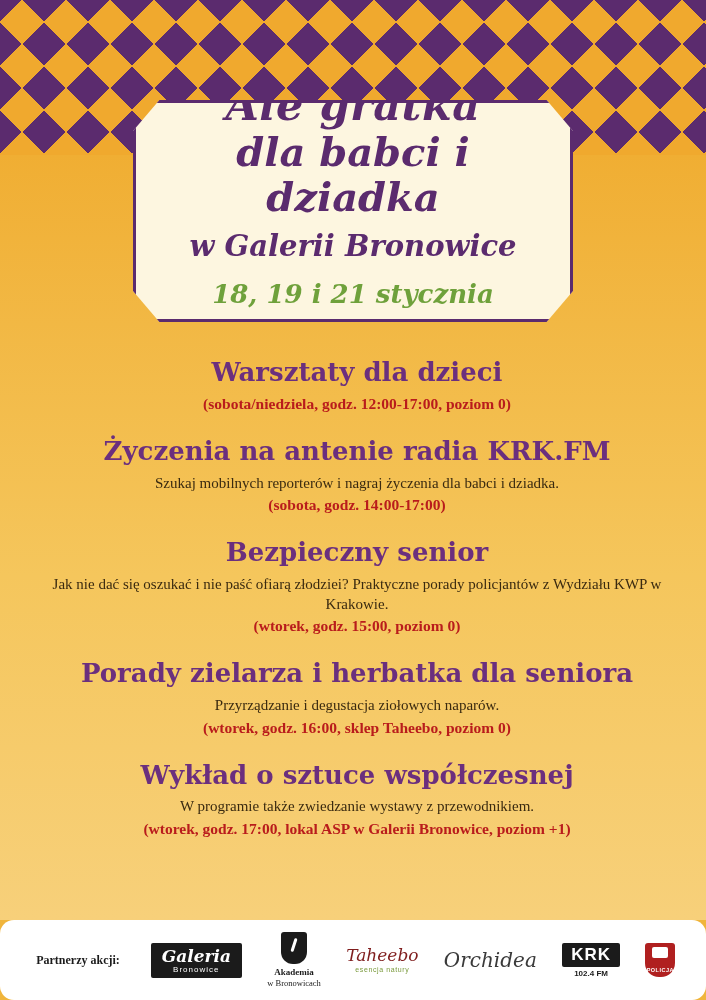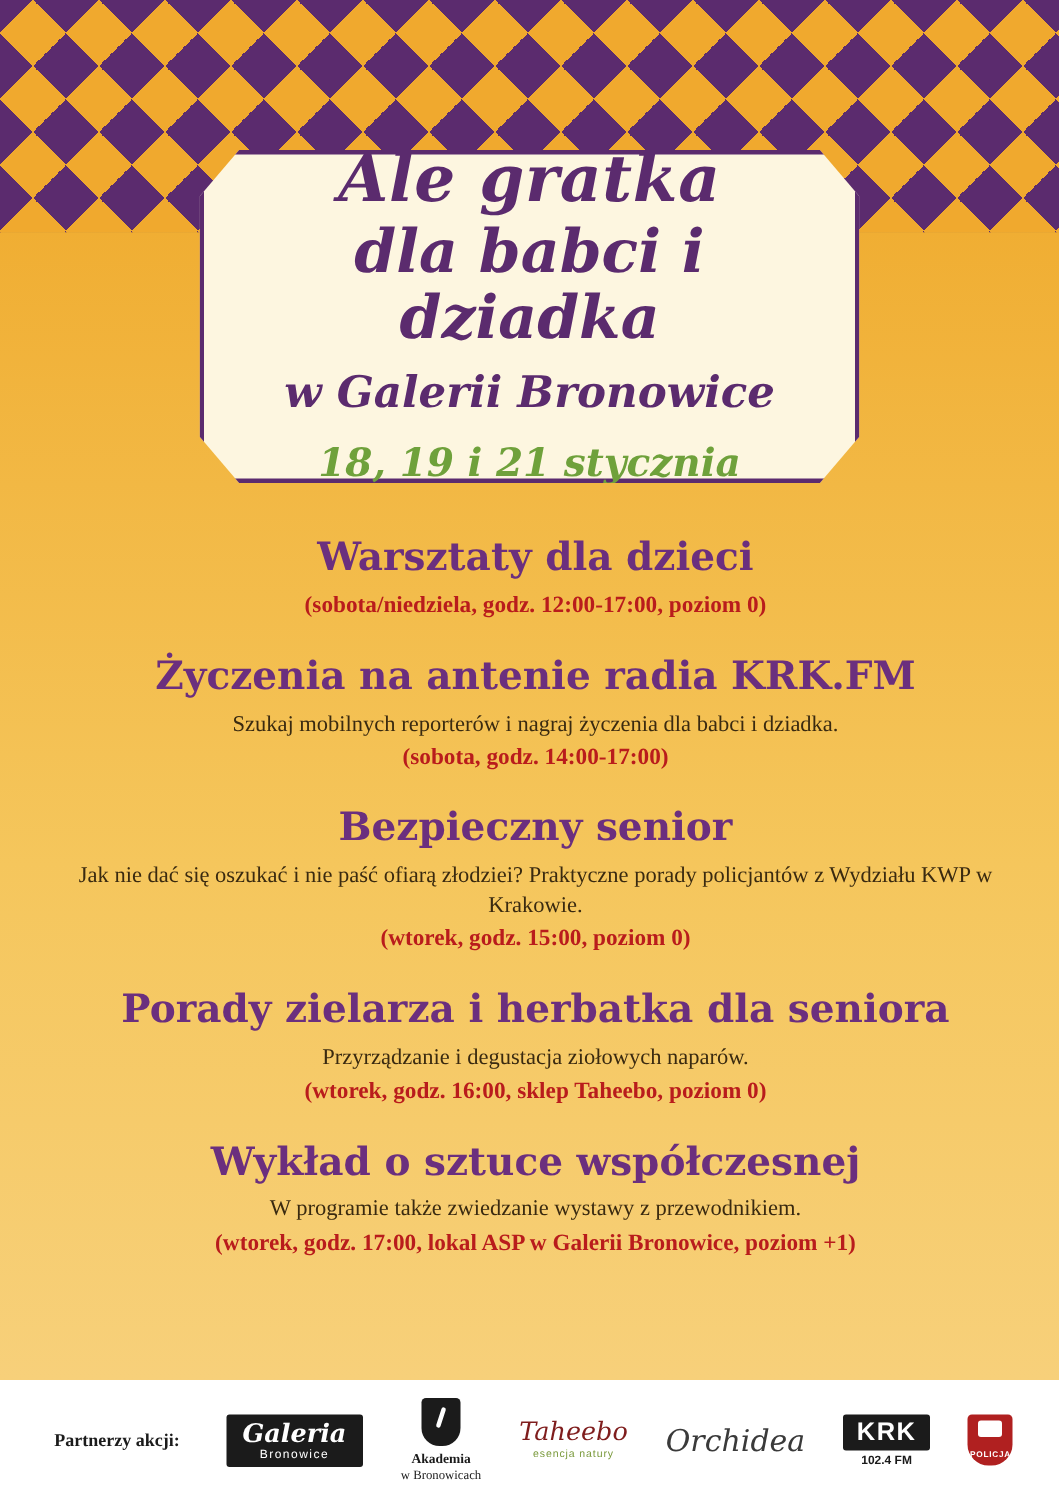--- a/index.html
+++ b/index.html
@@ -59,21 +59,21 @@
     width: 440px;
     height: 222px;
     background: #fdf6e0;
     border: 3px solid #5b2b6e;
     clip-path: polygon(
       6% 0%, 94% 0%, 100% 14%, 100% 86%, 94% 100%, 6% 100%, 0% 86%, 0% 14%
     );
     display: flex;
     flex-direction: column;
     align-items: center;
-    justify-content: center;
+    justify-content: flex-end;
     text-align: center;
     padding: 10px 22px;
   }
   .badge-l1 {
     font-family: "DejaVu Serif", serif;
     font-style: italic;
     font-weight: bold;
     font-size: 43px;
     color: #5b2b6e;
     letter-spacing: 0.5px;
@@ -141,20 +141,21 @@
   
   .footer {
     position: absolute;
     bottom: 0; left: 0;
     width: 706px;
     height: 80px;
     background: #ffffff;
     display: flex;
     align-items: center;
     padding: 0 18px;
+    border-radius: 14px;
   }
   .partners-label {
     font-family: "Liberation Serif", serif;
     font-weight: bold;
     font-size: 12px;
     color: #1b1b1b;
     width: 120px;
     flex: 0 0 120px;
     text-align: center;
   }

